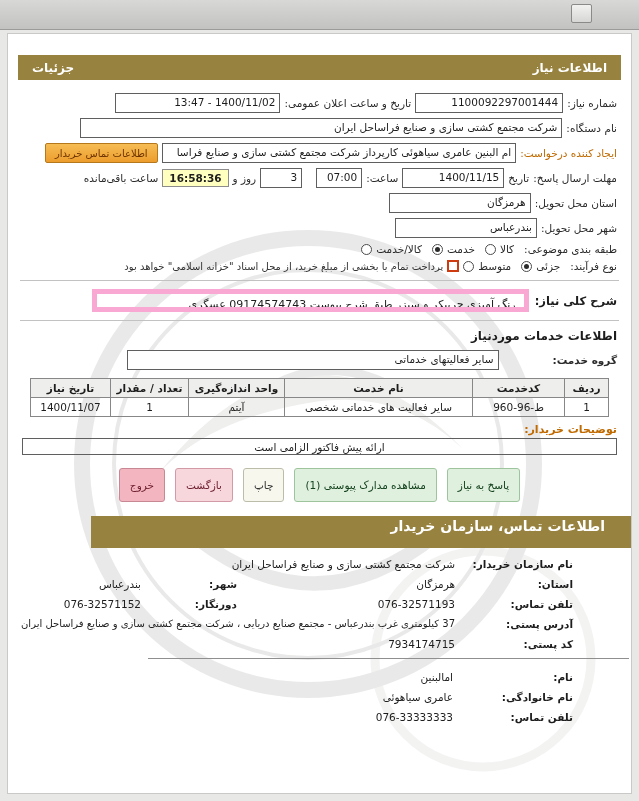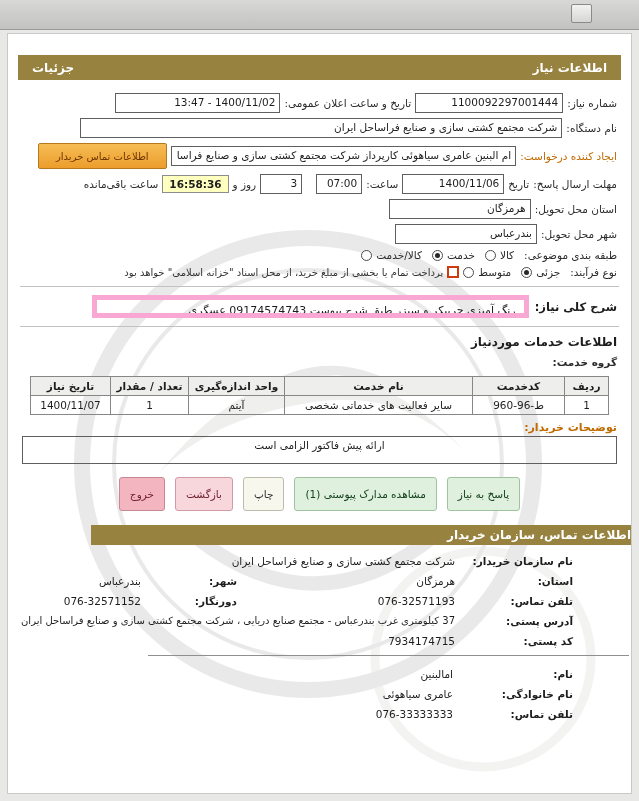--- a/index.html
+++ b/index.html
@@ -33,22 +33,22 @@
   .lbl.bold{font-weight:bold;}
   .lbl.orange{color:#c06a00;}
   .field{background:#fff;border:1px solid #5f5f5f;height:20px;line-height:16px;
     padding:0 4px;font-size:10.5px;white-space:nowrap;overflow:hidden;min-width:0;}
   .grow{flex:1;}
   .w148{width:148px;} .w165{width:165px;} .w102{width:102px;}
   .w46{width:46px;} .w42{width:42px;margin-right:10px;} .w142{width:142px;}
   .org-field{margin-left:42px;}
   .badge{background:#ffffc0;border:1px solid #8c8c8c;height:18px;line-height:16px;
     padding:0 6px;font-weight:bold;font-size:10.5px;}
-  .btn-contact{height:26px;padding:0 17px;font-size:10px;cursor:pointer;white-space:nowrap;
-    background:linear-gradient(#f6bd55,#ec9d2c);border:1px solid #b5791c;border-radius:2px;color:#6e3400;}
+  .btn-contact{height:20px;padding:0 9px;font-size:10px;cursor:pointer;white-space:nowrap;
+    background:linear-gradient(#f6bd55,#ec9d2c);border:1px solid #b5791c;border-radius:2px;color:#6e3400;margin-left:7px;}
   .opt{display:flex;align-items:center;gap:4px;margin-right:6px;}
   .radio{width:11px;height:11px;min-width:11px;border:1px solid #4a4a4a;border-radius:50%;
     background:#fff;position:relative;display:inline-block;cursor:pointer;}
   .radio.checked::after{content:"";position:absolute;top:2px;left:2px;right:2px;bottom:2px;
     border-radius:50%;background:#2a2a2a;}
   .checkbox{width:12px;height:12px;min-width:12px;border:2px solid #cf3b10;background:#fff;
     display:inline-block;cursor:pointer;}
   .note-inline{font-size:10px;color:#333;white-space:nowrap;overflow:hidden;}
   .divider{border-top:1px solid #c2c2c2;margin:8px 12px;}
   .desc-row{display:flex;align-items:center;gap:6px;padding:0 14px;}
@@ -56,30 +56,30 @@
   .desc-box{flex:1;margin-left:70px;border:5px solid #f9a8d4;height:23px;line-height:21px;
     padding:0 8px;font-size:11px;white-space:nowrap;overflow:hidden;}
   .sec-title{font-weight:bold;font-size:12px;margin:8px 14px 7px;}
   .group-row{display:flex;align-items:center;gap:6px;padding:0 14px;margin-bottom:8px;}
   .group-field{width:372px;margin-right:48px;}
   .tbl{border-collapse:collapse;margin:2px auto 4px;width:578px;font-size:10.5px;table-layout:fixed;}
   .tbl th,.tbl td{border:1px solid #878787;height:19px;padding:0 3px;text-align:center;
     overflow:hidden;white-space:nowrap;}
   .tbl th{background:#eeeeec;font-weight:bold;}
   .note-label{margin:6px 14px 2px;font-weight:bold;color:#c06a00;font-size:11px;text-align:right;}
-  .note-box{margin:0 14px;border:1px solid #5f5f5f;height:28px;line-height:17px;
+  .note-box{margin:0 14px;border:1px solid #5f5f5f;height:17px;line-height:17px;
     text-align:center;font-size:10.5px;}
   .actions{display:flex;justify-content:center;align-items:center;gap:10px;margin:13px 0 14px;}
   .btn{height:34px;padding:0 10px;border-radius:3px;font-size:10.5px;cursor:pointer;}
   .btn.green{background:#dff0df;border:1px solid #9dc49d;color:#14421c;}
   .btn.plain{background:#f7f7ee;border:1px solid #bcbcaa;color:#333;}
   .btn.pink{background:#f7d6dc;border:1px solid #d29aa6;color:#6e1f2e;}
   .btn.red{background:#f3b6c1;border:1px solid #c78894;color:#6e1f2e;}
-  .sec-bar{width:540px;height:20px;line-height:20px;background:#97823f;color:#fff;
-    font-weight:bold;font-size:12px;padding:0 0;margin-bottom:10px;}
+  .sec-bar{width:540px;height:32px;line-height:20px;background:#97823f;color:#fff;
+    font-weight:bold;font-size:14px;padding:0 26px;margin-bottom:10px;}
   .contact{padding:0 58px 0 12px;font-size:10.5px;}
   .c-row{display:flex;align-items:flex-start;margin-bottom:8px;min-width:0;}
   .c-lbl{font-weight:bold;white-space:nowrap;}
   .c-lbl.w1{width:118px;} .c-lbl.w2{width:96px;}
   .c-val{min-width:0;} .c-val.w1{width:218px;}
   .c-val.small{font-size:10px;}
   .c-divider{border-top:1px solid #8f8f8f;margin:4px 2px 12px 140px;}
   .creator{padding:0 58px 10px 12px;font-size:10.5px;}
   .creator-title{font-weight:bold;font-size:11px;margin-bottom:10px;}
   .k-row{display:flex;margin-bottom:8px;}
@@ -128,21 +128,21 @@
 
       <div class="row">
         <span class="lbl orange">ایجاد کننده درخواست:</span>
         <div class="field grow">ام البنین عامری سیاهوئی کارپرداز شرکت مجتمع کشتی سازی و صنایع فراسا</div>
         <button class="btn-contact">اطلاعات تماس خریدار</button>
       </div>
 
       <div class="row">
         <span class="lbl">مهلت ارسال پاسخ:</span>
         <span class="lbl">تاریخ</span>
-        <div class="field w102">1400/11/06</div>
+        <div class="field w102">1400/11/15</div>
         <span class="lbl">ساعت:</span>
         <div class="field w46">07:00</div>
         <div class="field w42">3</div>
         <span class="lbl">روز و</span>
         <div class="badge">16:58:36</div>
         <span class="lbl">ساعت باقی‌مانده</span>
       </div>
 
       <div class="row">
         <span class="lbl">استان محل تحویل:</span>
@@ -192,20 +192,21 @@
       <span class="desc-label">شرح کلی نیاز:</span>
       <div class="desc-box">رنگ آمیزی چرییکر و سیزر طبق شرح پیوست 09174574743 عسگری</div>
     </div>
 
     <div class="divider"></div>
 
     <div class="sec-title">اطلاعات خدمات موردنیاز</div>
 
     <div class="group-row">
       <span class="lbl bold">گروه خدمت:</span>
+      <div class="field group-field">سایر فعالیتهای خدماتی</div>
     </div>
 
     <table class="tbl">
       <colgroup>
         <col style="width:44px">
           <col style="width:92px">
           <col style="width:188px">
         <col style="width:96px">
           <col style="width:78px">
           <col style="width:80px">

